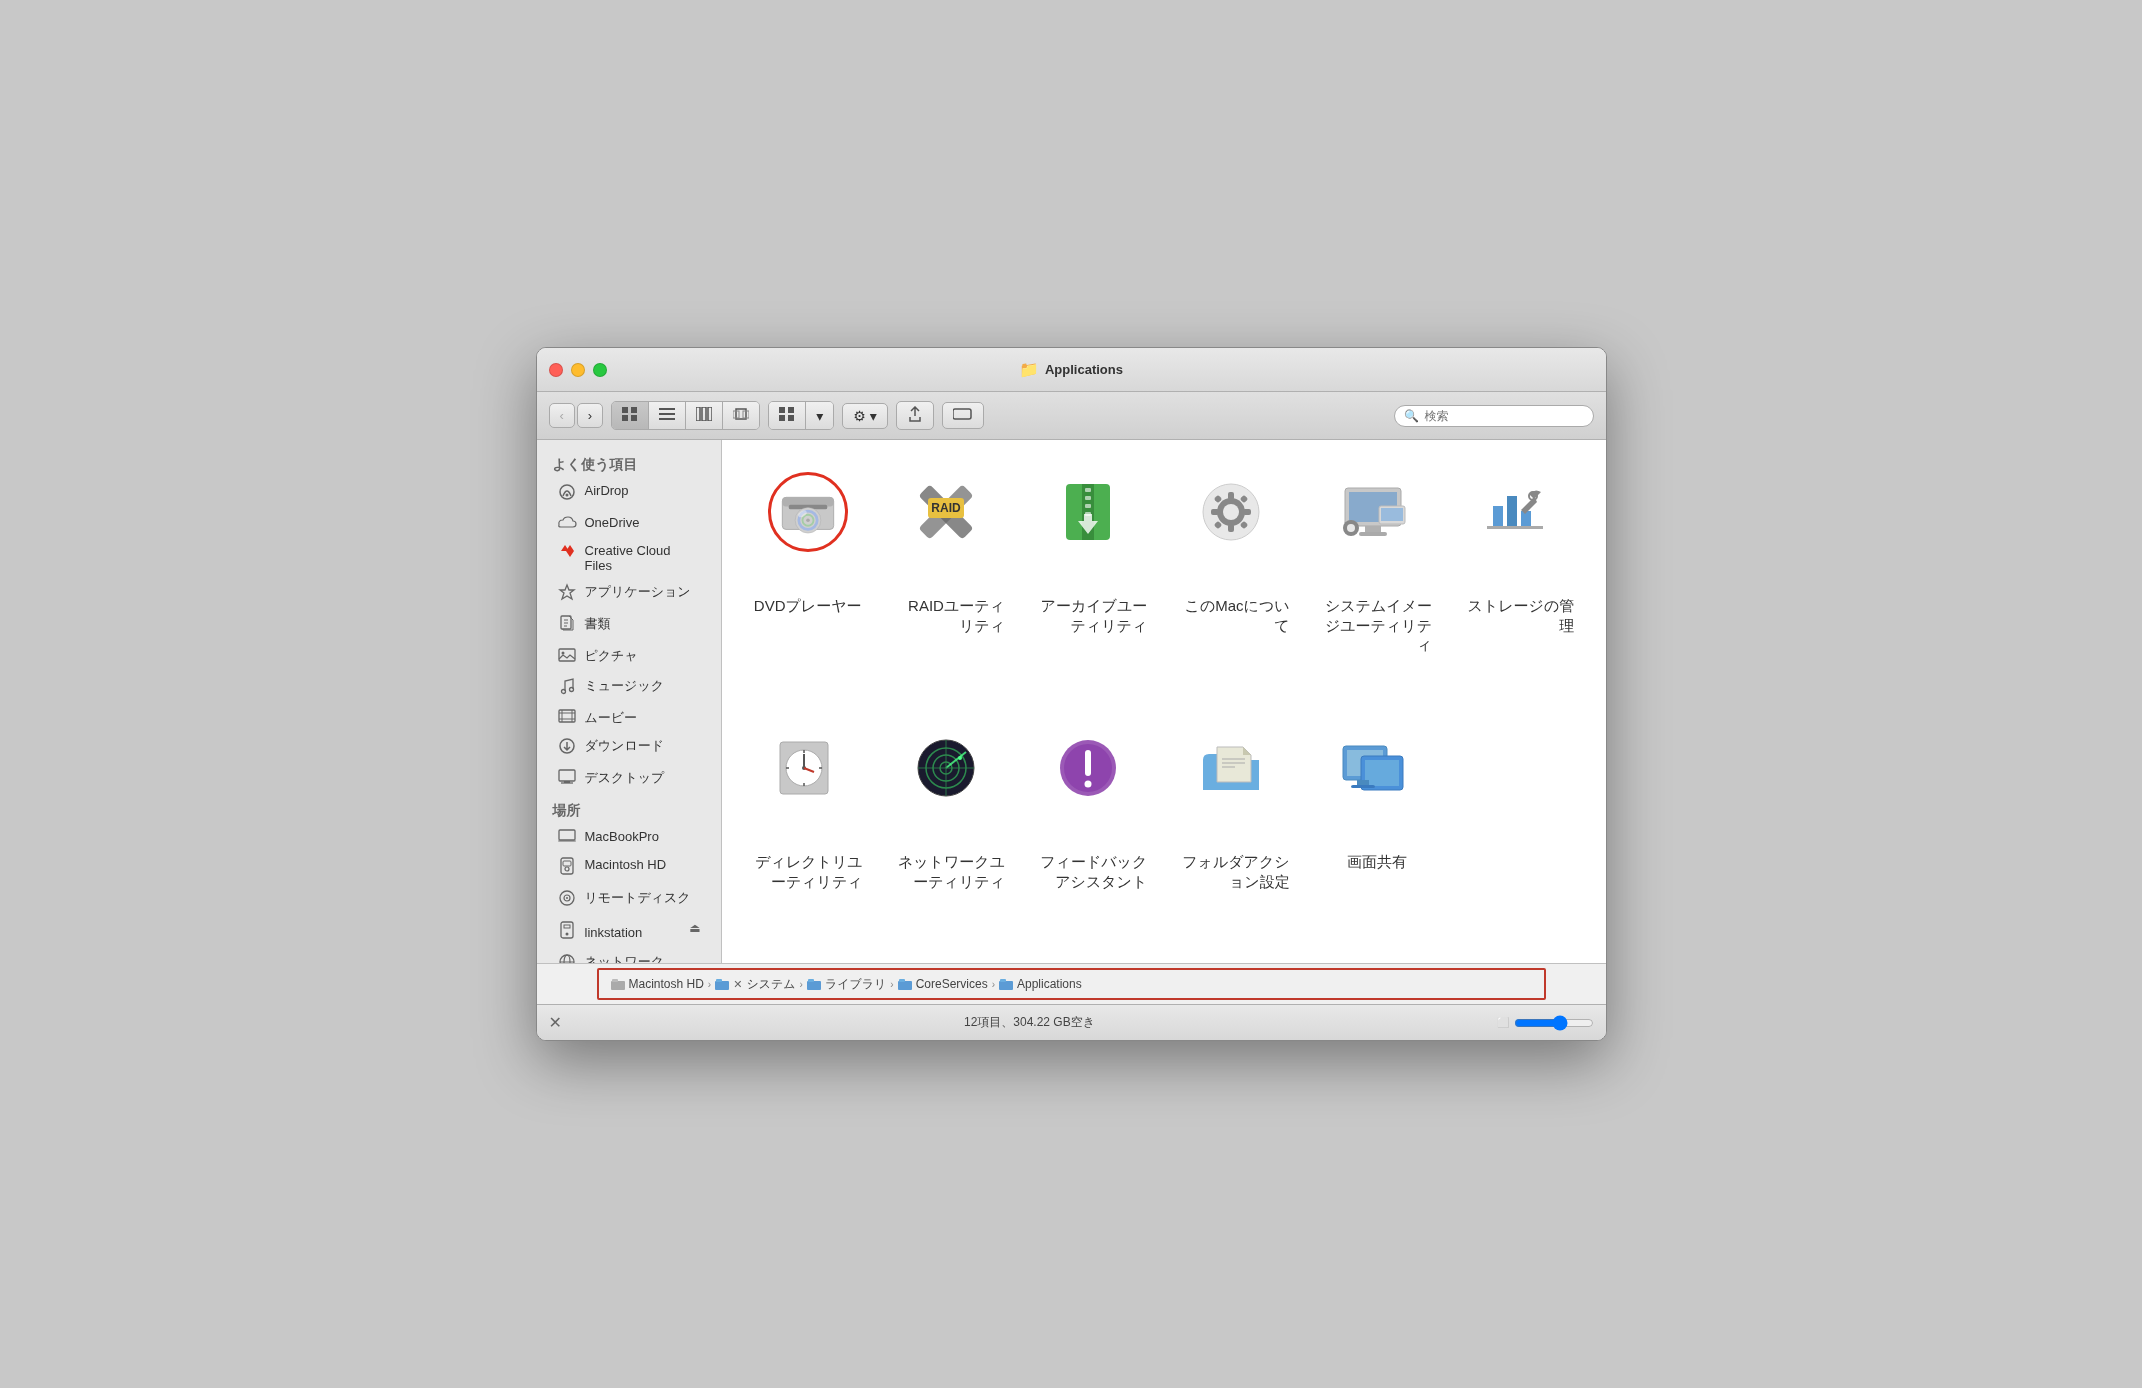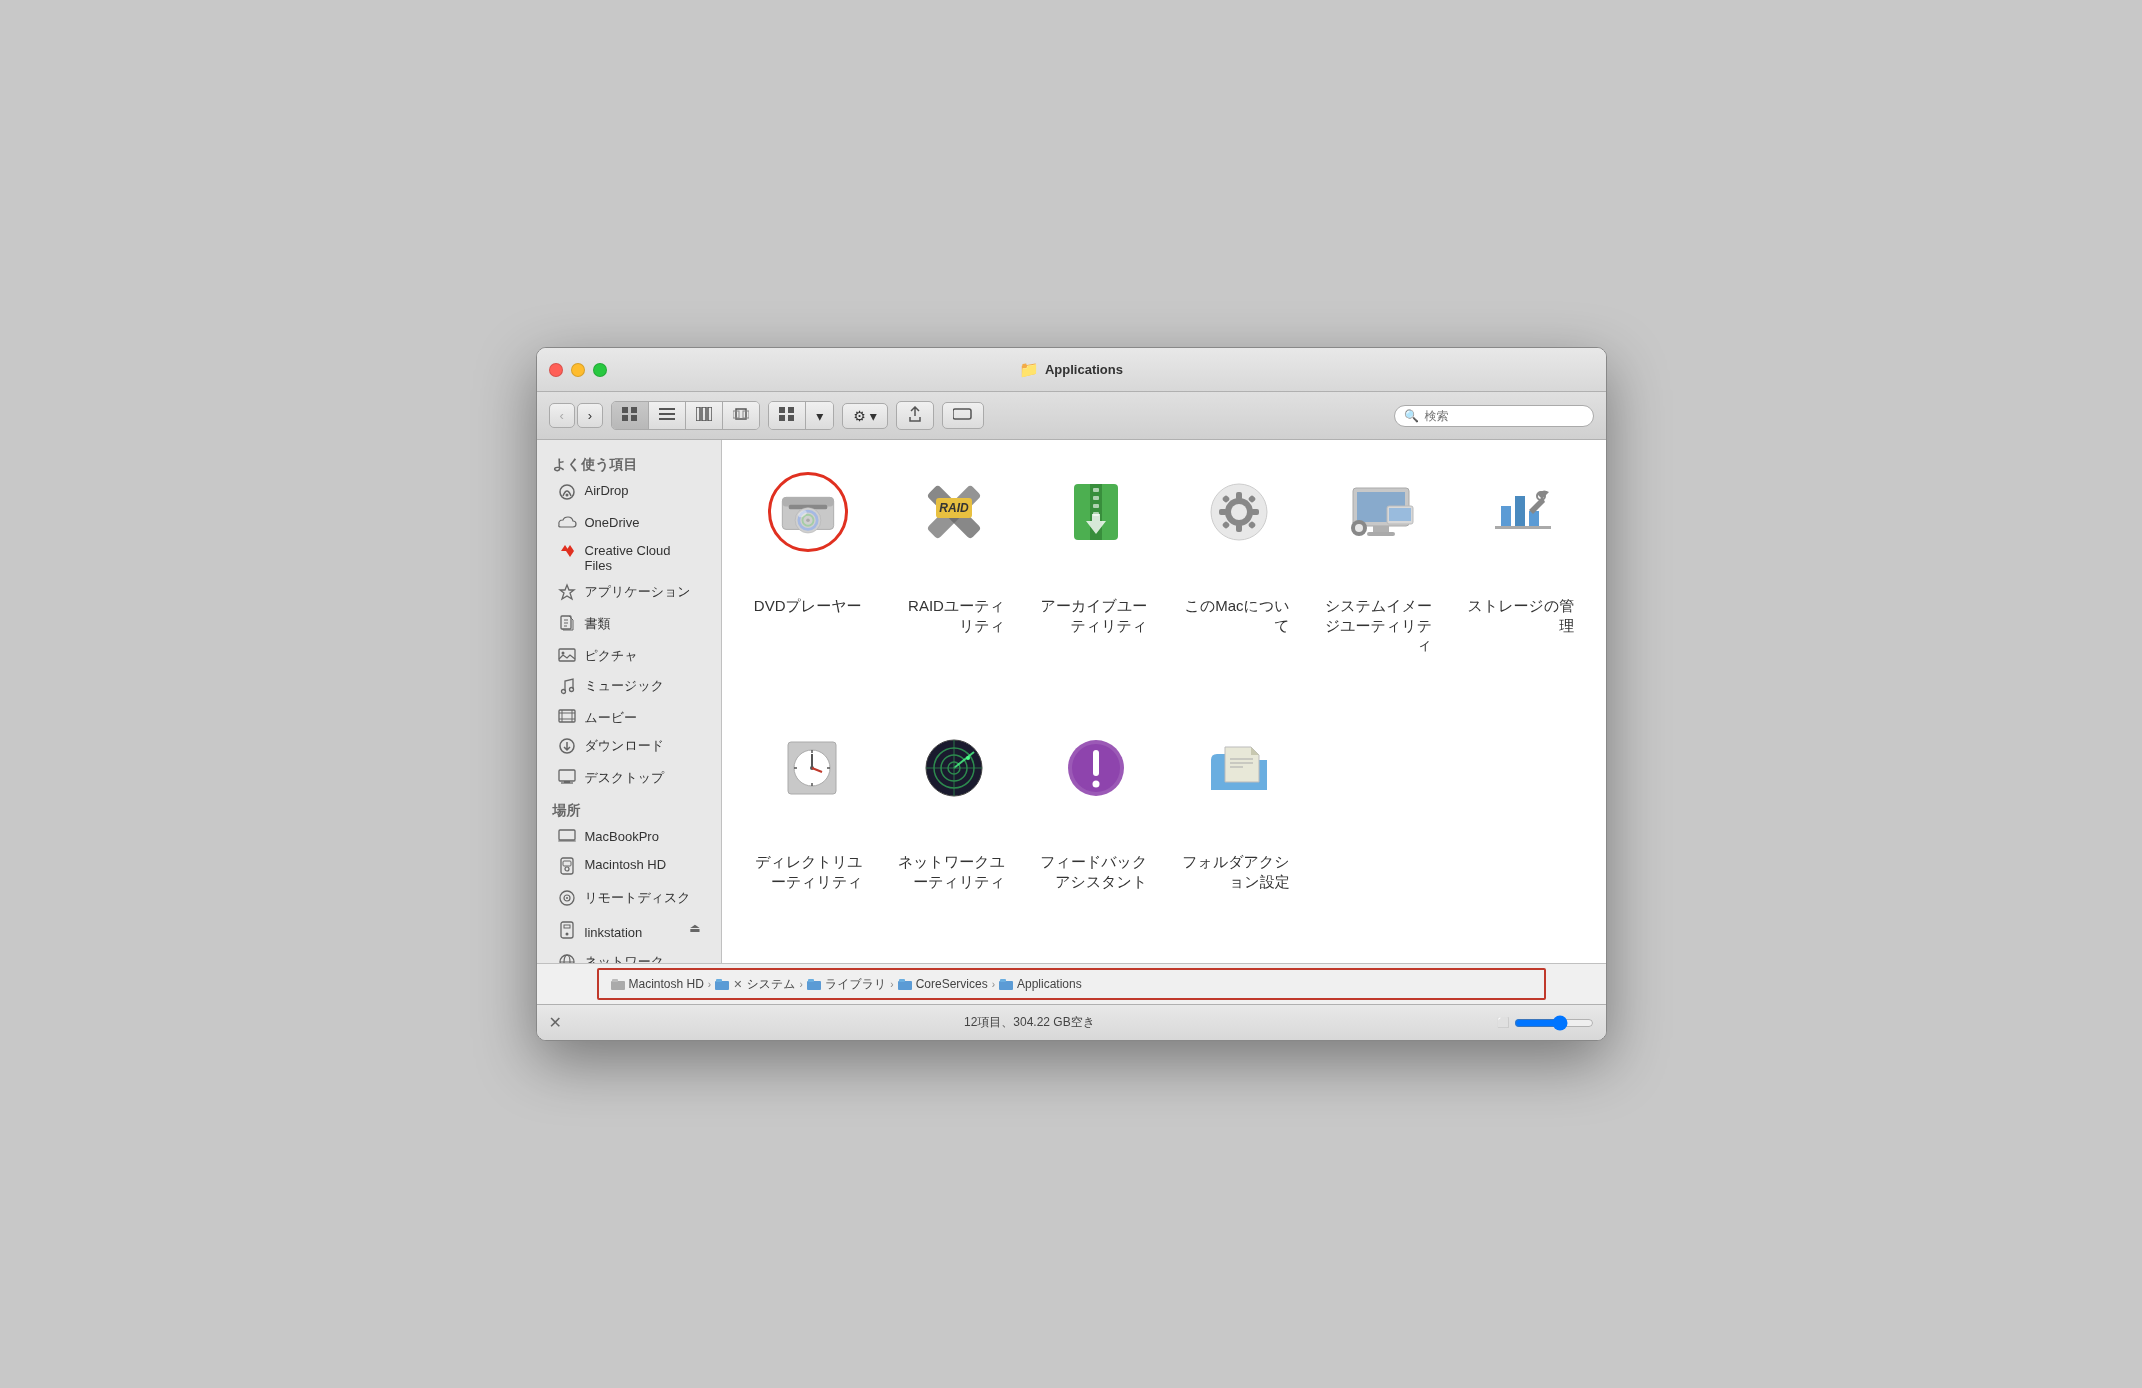--- a/index.html
+++ b/index.html
@@ -200,24 +200,23 @@
       padding: 12px 8px;
       cursor: pointer;
       border-radius: 6px;
       text-align: center;
     }
     .file-icon-container {
       width: 80px;
       height: 80px;
       display: flex;
       align-items: center;
-      justify-content: flex-end;
+      justify-content: flex-start;
       margin-bottom: 8px;
       position: relative;
-      font-style: italic;
     }
     .file-icon-container.highlighted {
       border: 3px solid #e03020;
       border-radius: 50%;
       padding: 4px;
     }
     .file-label {
       font-size: 15px;
       color: #333;
       line-height: 1.3;
@@ -700,20 +699,36 @@
               <path d="M48 15 L56 23 L48 23 Z" fill="#c8c8b0"></path>
               <line x1="27" y1="27" x2="50" y2="27" stroke="#aaa" stroke-width="1"></line>
               <line x1="27" y1="31" x2="50" y2="31" stroke="#aaa" stroke-width="1"></line>
               <line x1="27" y1="35" x2="40" y2="35" stroke="#aaa" stroke-width="1"></line>
             </svg>
           </div>
           <span class="file-label">フォルダアクション設定</span>
         </div>
 
 
+        <div class="file-item">
+          <div class="file-icon-container">
+            <svg width="72" height="72" viewBox="0 0 72 72">
+
+              <rect x="6" y="14" width="44" height="34" rx="3" fill="#5b9bd5" stroke="#4a8abf" stroke-width="1"></rect>
+              <rect x="10" y="18" width="36" height="26" fill="#88bbdd"></rect>
+
+              <rect x="24" y="24" width="42" height="34" rx="3" fill="#4a90d9" stroke="#3a7abf" stroke-width="1"></rect>
+              <rect x="28" y="28" width="34" height="26" fill="#66aadd"></rect>
+
+              <rect x="20" y="48" width="12" height="5" fill="#4a8abf"></rect>
+              <rect x="14" y="53" width="24" height="3" rx="2" fill="#3a7abf"></rect>
+            </svg>
+          </div>
+          <span class="file-label">画面共有</span>
+        </div>
 
       </div>
     </div>
   </div>
 
   <div class="pathbar-wrapper">
     <div class="pathbar">
       <span class="path-item">
         <svg width="14" height="12" viewBox="0 0 14 12">
             <rect x="0" y="3" width="14" height="9" rx="1" fill="#aaa"></rect>

